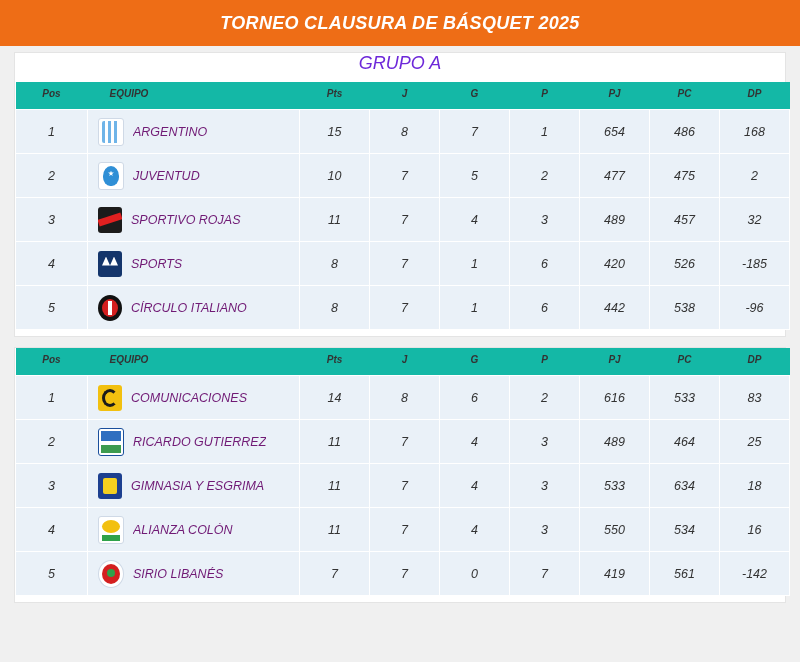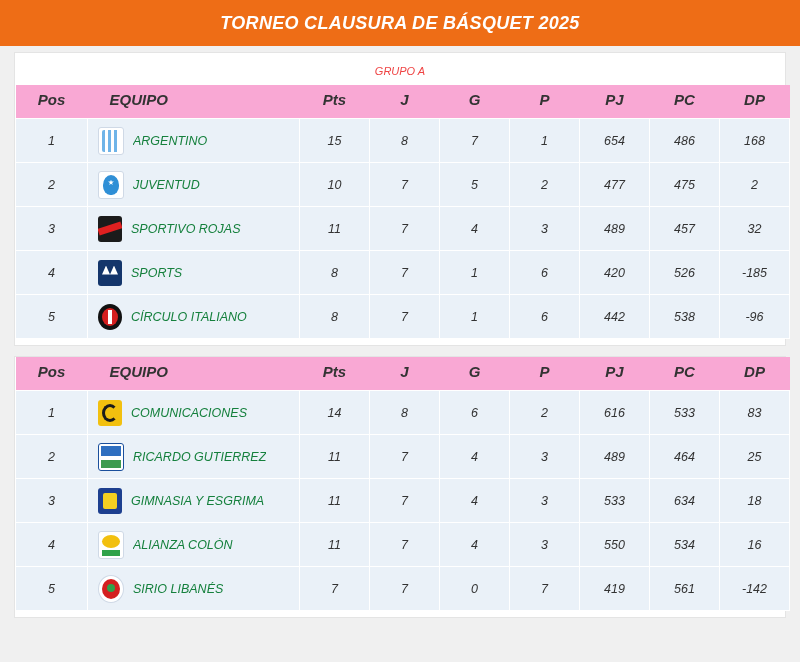--- a/index.html
+++ b/index.html
@@ -48,36 +48,36 @@
     background: #f0f0f0;
   }
   .card {
     background: #ffffff;
     border: 1px solid #e4e4e4;
     box-sizing: border-box;
     padding: 0 0 6px 0;
   }
   .group-title {
     text-align: center;
-    font-size: 11px;
-    color: #ef4444;
-    padding: 12px 0 8px 0;
+    font-size: 18px;
+    color: #6d28d9;
+    padding: 0 0 8px 0;
   }
   table.standings {
     width: 100%;
     border-collapse: collapse;
     table-layout: fixed;
   }
   table.standings th {
-    font-size: 15px;
+    font-size: 10px;
     font-weight: bold;
     color: #333333;
     padding: 6px 0 10px 0;
     text-align: center;
-    background: #f9a8d4;
+    background: #14b8a6;
     border: none;
     margin-top: 36px;
   }
   table.standings th.pos-h { width: 72px; }
   table.standings th.team-h { width: 190px; text-align: left; padding-left: 22px;}
   table.standings th.num-h { width: 70px; }
   table.standings td {
     font-size: 12.5px;
     text-align: center;
     height: 41px;
@@ -114,21 +114,21 @@
     display: flex;
     align-items: center;
     justify-content: center;
     font-size: 9px;
     font-weight: bold;
     color: #ffffff;
     line-height: 1;
   }
   .team-name {
     font-size: 12.5px;
-    color: #15803d;
+    color: #701a75;
     white-space: nowrap;
     overflow: hidden;
     text-overflow: ellipsis;
   }
   
   .crest.c-argentino { background: #ffffff; border: 1px solid #cfd9e6; }
   .crest.c-argentino::before {
     content: "";
     position: absolute;
     left: 3px; top: 2px; right: 3px; bottom: 2px;

